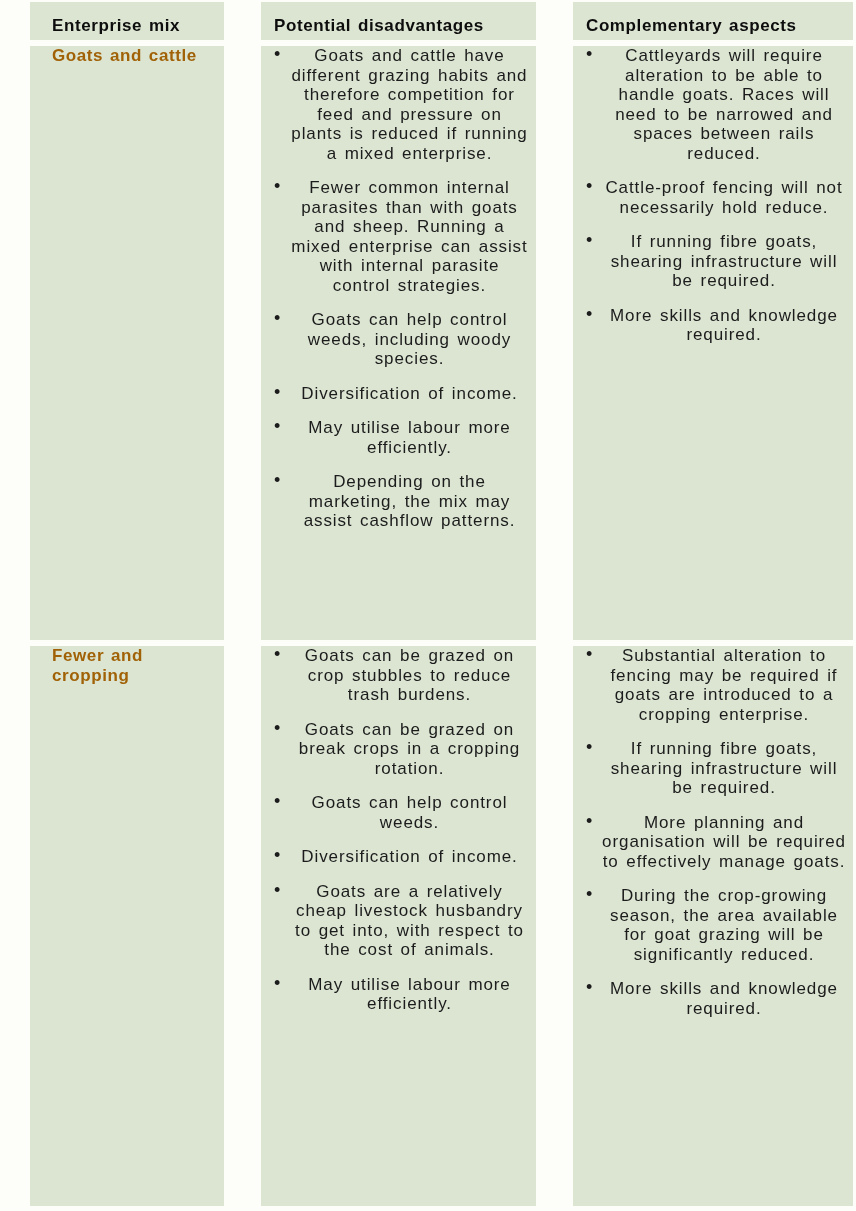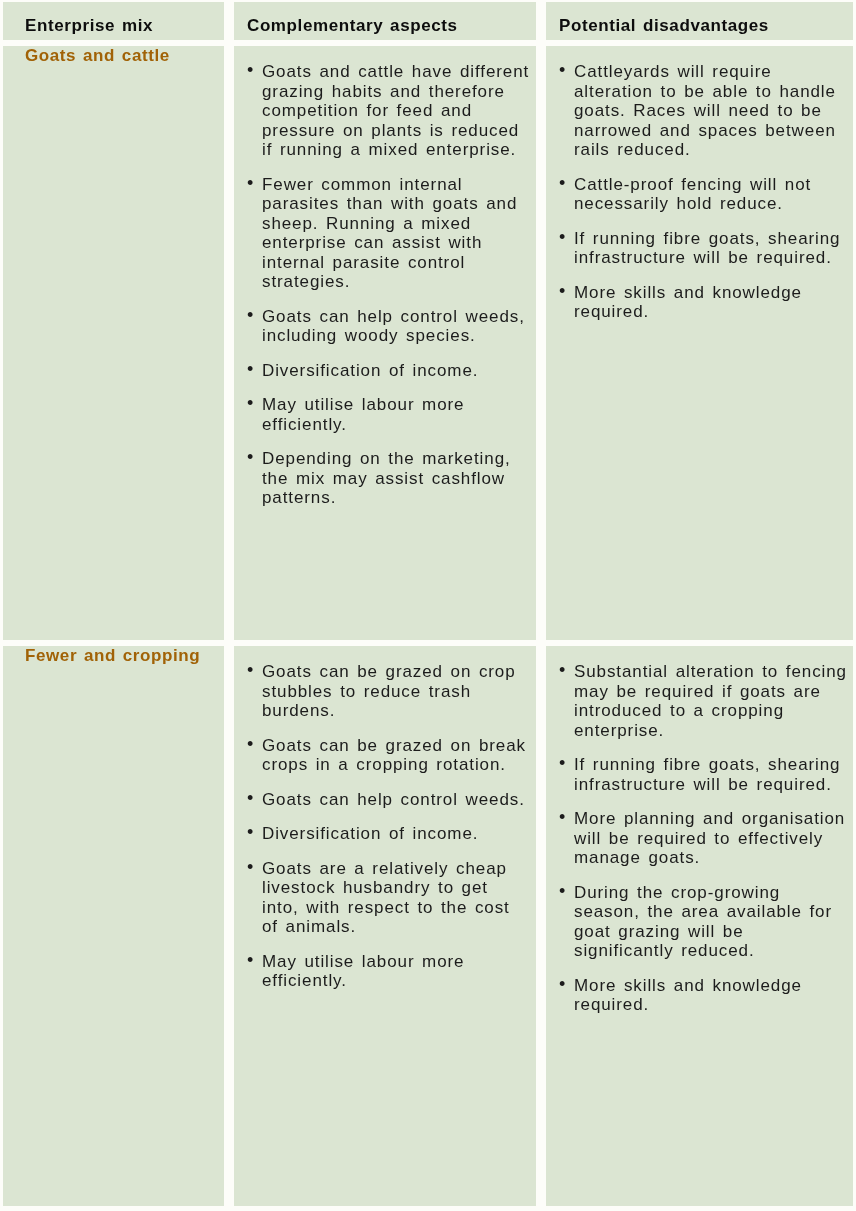--- a/index.html
+++ b/index.html
@@ -21,20 +21,21 @@
     display: grid;
     grid-template-columns: 221px 302px 307px;
     grid-template-rows: 38px 594px 560px;
     gap: 6px 10px;
     background: #fdfdf9;
   }
   .cell {
     background: #dbe5d2;
     box-sizing: border-box;
     overflow: hidden;
+    margin-left: 27px;
   }
   .th {
     display: flex;
     align-items: flex-end;
     font-weight: bold;
     font-size: 17px;
     letter-spacing: 0.6px;
     word-spacing: 1.5px;
     color: #0d0d0d;
     padding: 0 6px 4px 13px;
@@ -46,25 +47,26 @@
     font-weight: bold;
     font-size: 17px;
     letter-spacing: 0.6px;
     word-spacing: 1.5px;
     color: #a16207;
     padding-left: 22px;
   }
   .bullets {
     list-style: none;
     margin: 0;
-    padding: 16px 6px 0 13px;
+    padding: 0 6px 0 13px;
     font-size: 17px;
     line-height: 19.5px;
     letter-spacing: 0.9px;
     word-spacing: 2px;
+    text-align: center;
   }
   .bullets li {
     position: relative;
     padding-left: 15px;
     margin: 0 0 15px 0;
   }
   .bullets li::before {
     content: "\2022";
     position: absolute;
     left: 0;
@@ -74,24 +76,24 @@
 </style>
 </head>
 <body>
 
 <div class="table">
 
   <div class="cell th first">
     <span>Enterprise mix</span>
   </div>
   <div class="cell th">
-    <span>Complementary aspects</span>
+    <span>Potential disadvantages</span>
   </div>
   <div class="cell th">
-    <span>Potential disadvantages</span>
+    <span>Complementary aspects</span>
   </div>
 
   <div class="cell label-cell row-1">
     <span>Goats and cattle</span>
   </div>
   <div class="cell list-cell row-1">
     <ul class="bullets">
       <li>Goats and cattle have different grazing habits and therefore competition for feed and pressure on plants is reduced if running a mixed enterprise.</li>
       <li>Fewer common internal parasites than with goats and sheep. Running a mixed enterprise can assist with internal parasite control strategies.</li>
       <li>Goats can help control weeds, including woody species.</li>

